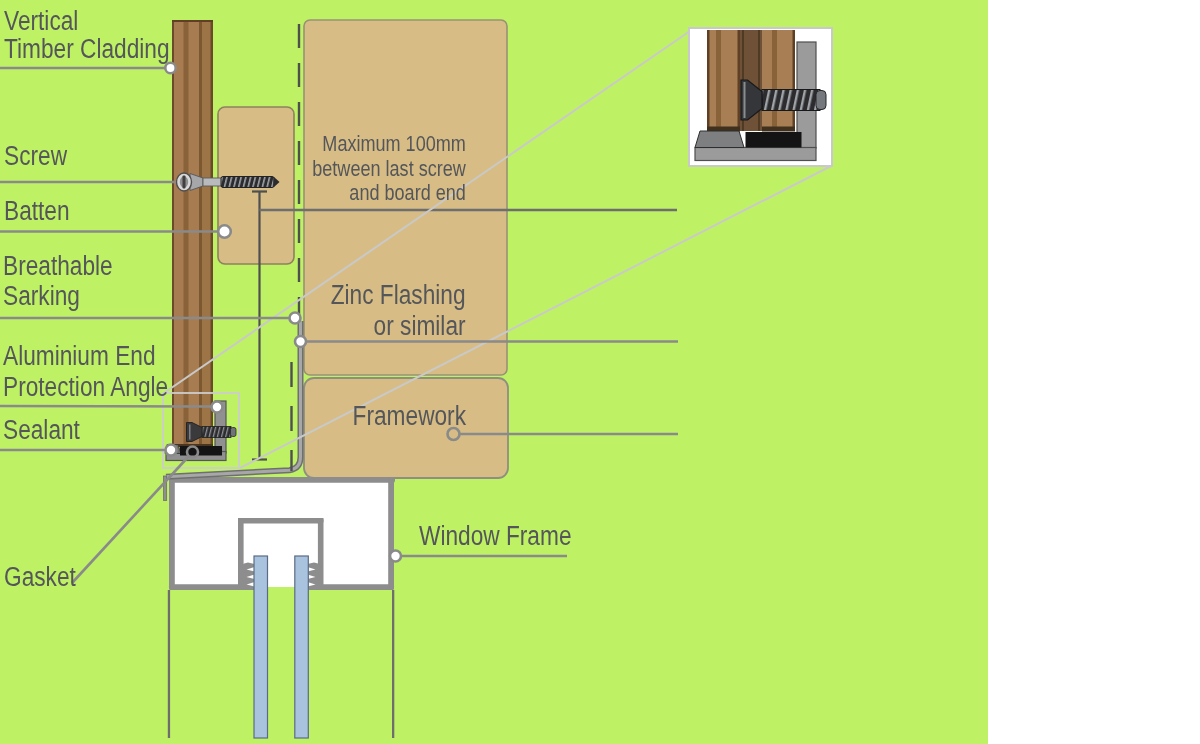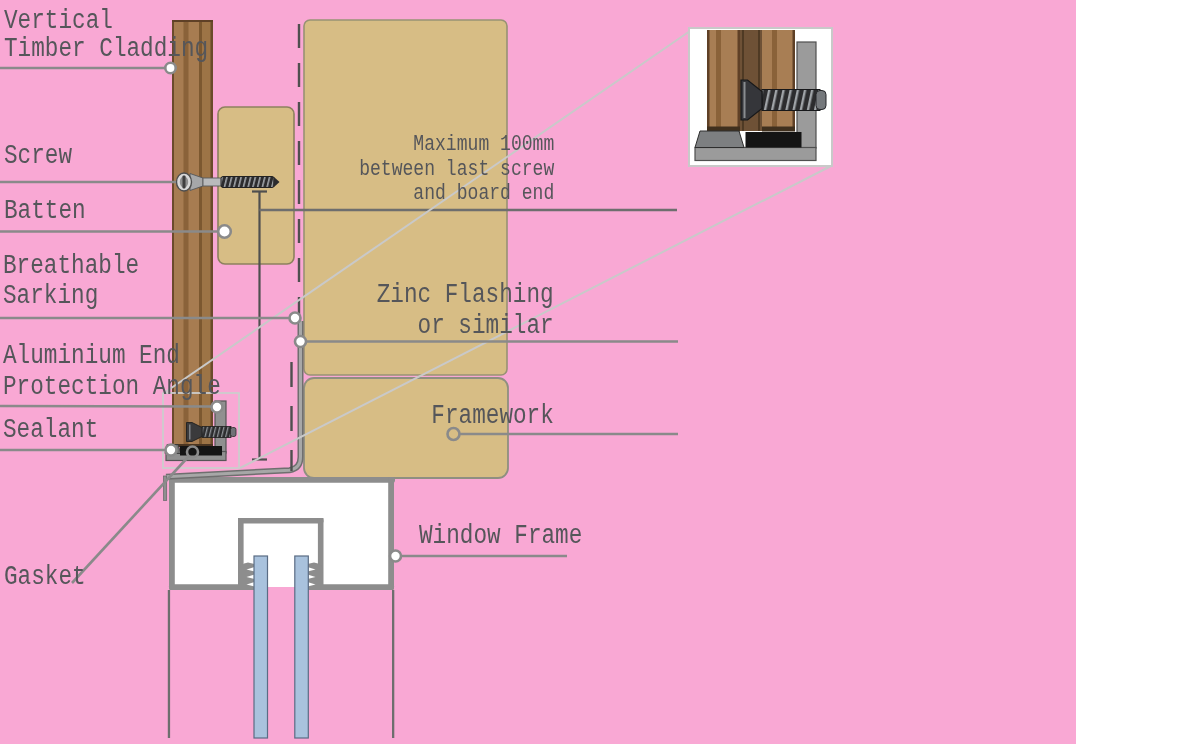--- a/index.html
+++ b/index.html
@@ -1,17 +1,17 @@
 <!DOCTYPE html>
 <html><head>
 <meta charset="utf-8">
 <style>
   html,body{margin:0;padding:0;background:#fff;}
-  .canvas{position:relative;width:1076px;height:744px;background:#f9a8d4;overflow:hidden;
-          font-family:Liberation Mono, monospace;}
+  .canvas{position:relative;width:988px;height:744px;background:#bef264;overflow:hidden;
+          font-family:Liberation Sans, sans-serif;}
   .canvas svg{position:absolute;left:0;top:0;}
   .lbl{position:absolute;color:#55565a;font-size:27px;line-height:30px;white-space:nowrap;
        transform:scaleX(0.84);transform-origin:0 0;}
   .lbl .ln{display:block;}
   .r{text-align:right;transform-origin:100% 0;}
   .sm{font-size:21.5px;line-height:24.5px;}
   .lh28{line-height:28px;}
   .lh31{line-height:31px;}
 </style>
 </head>

